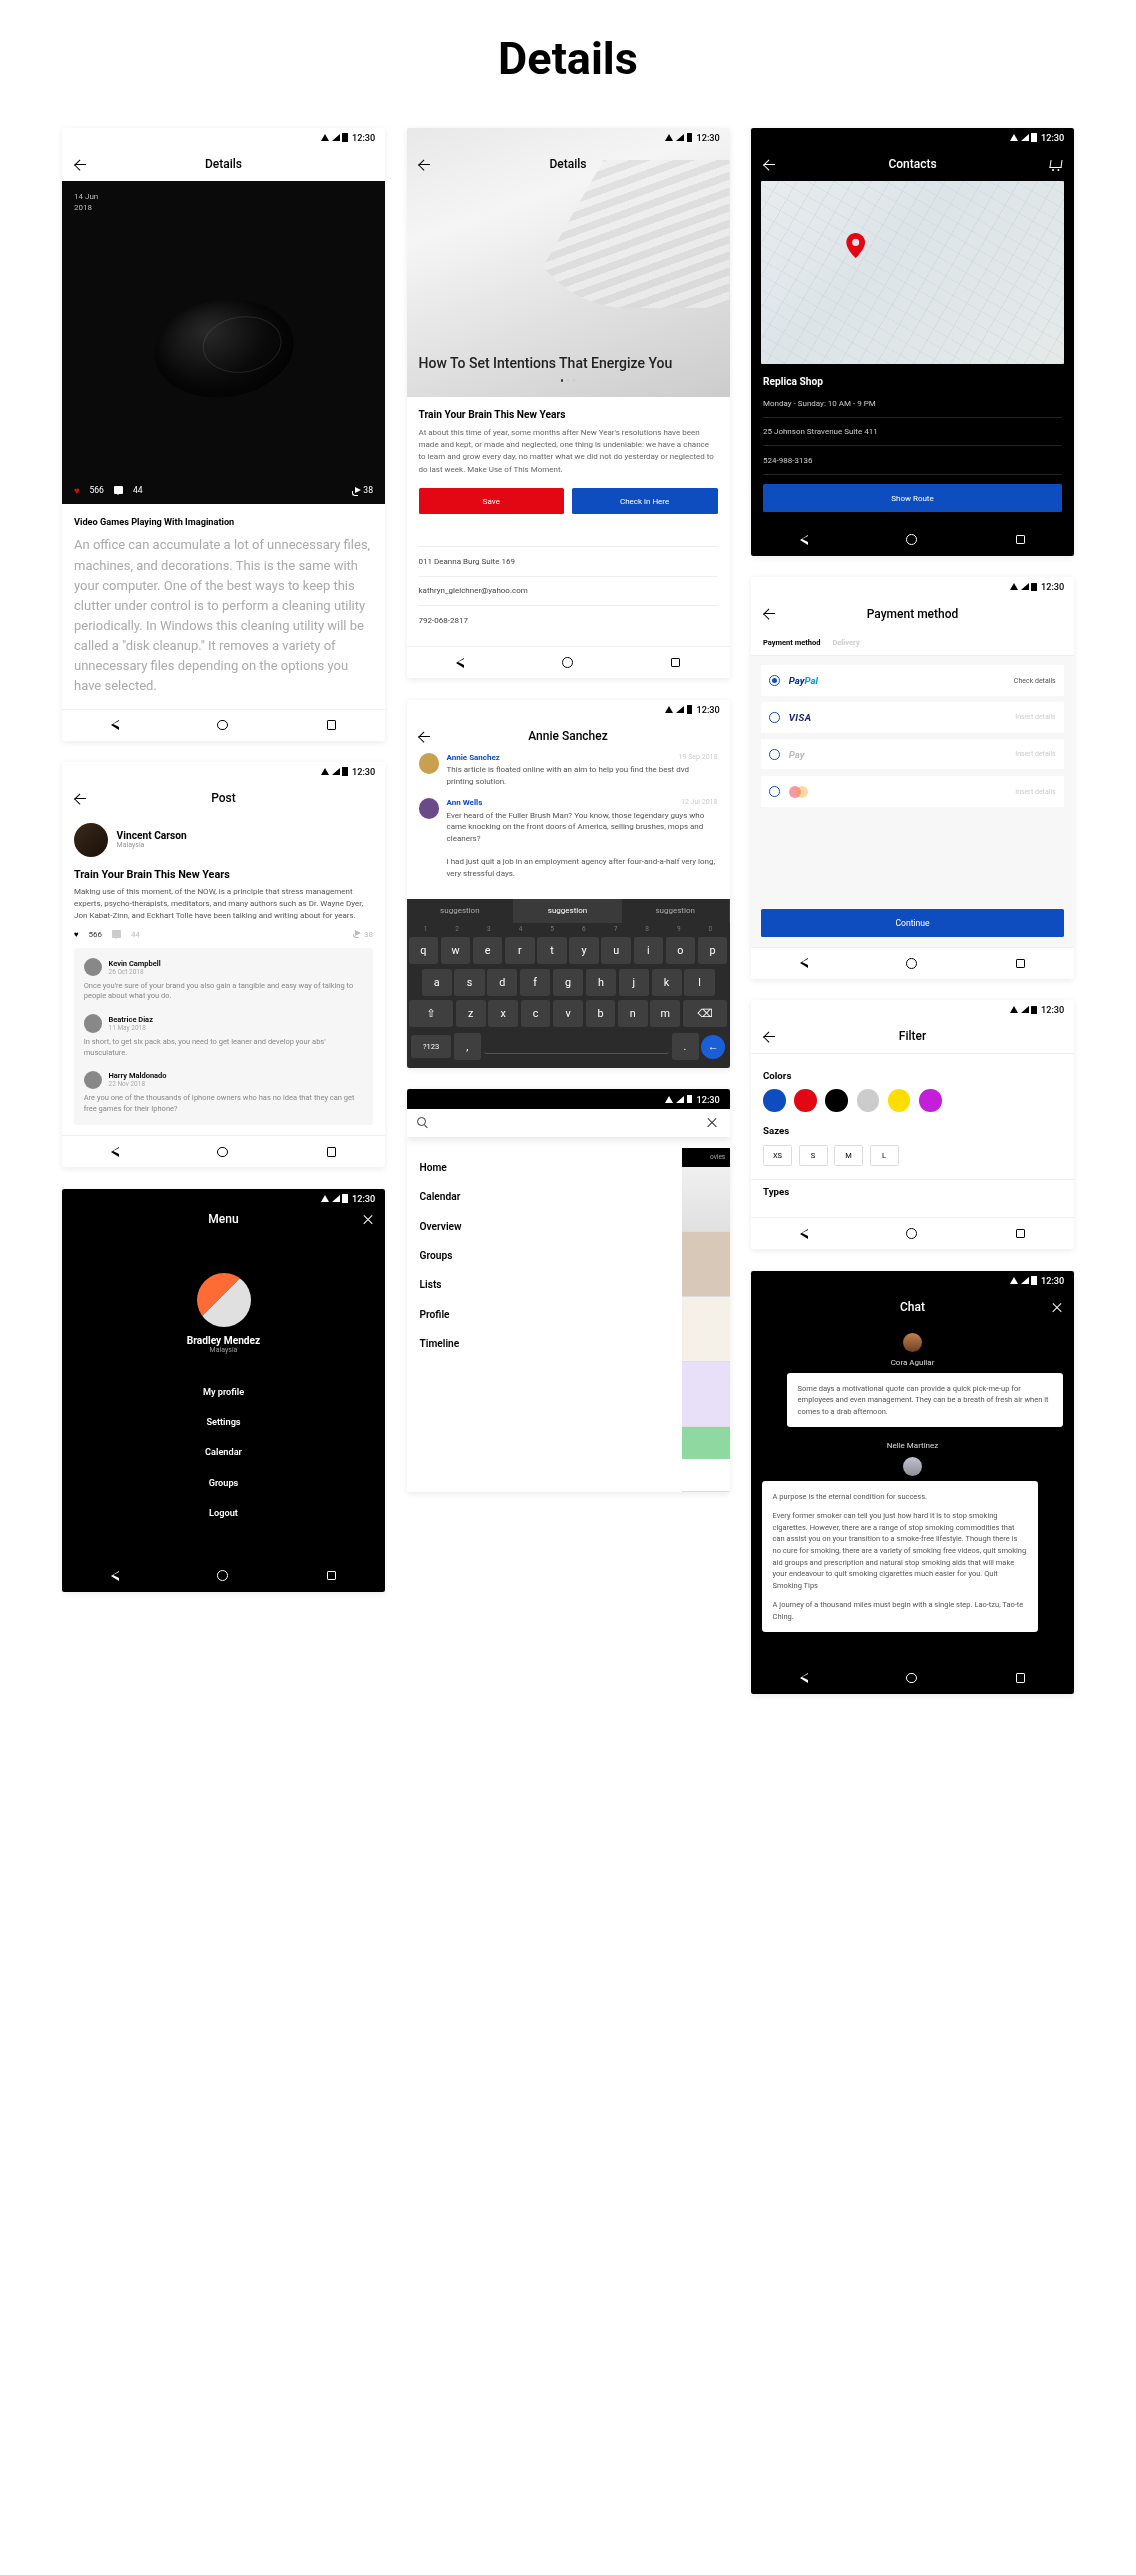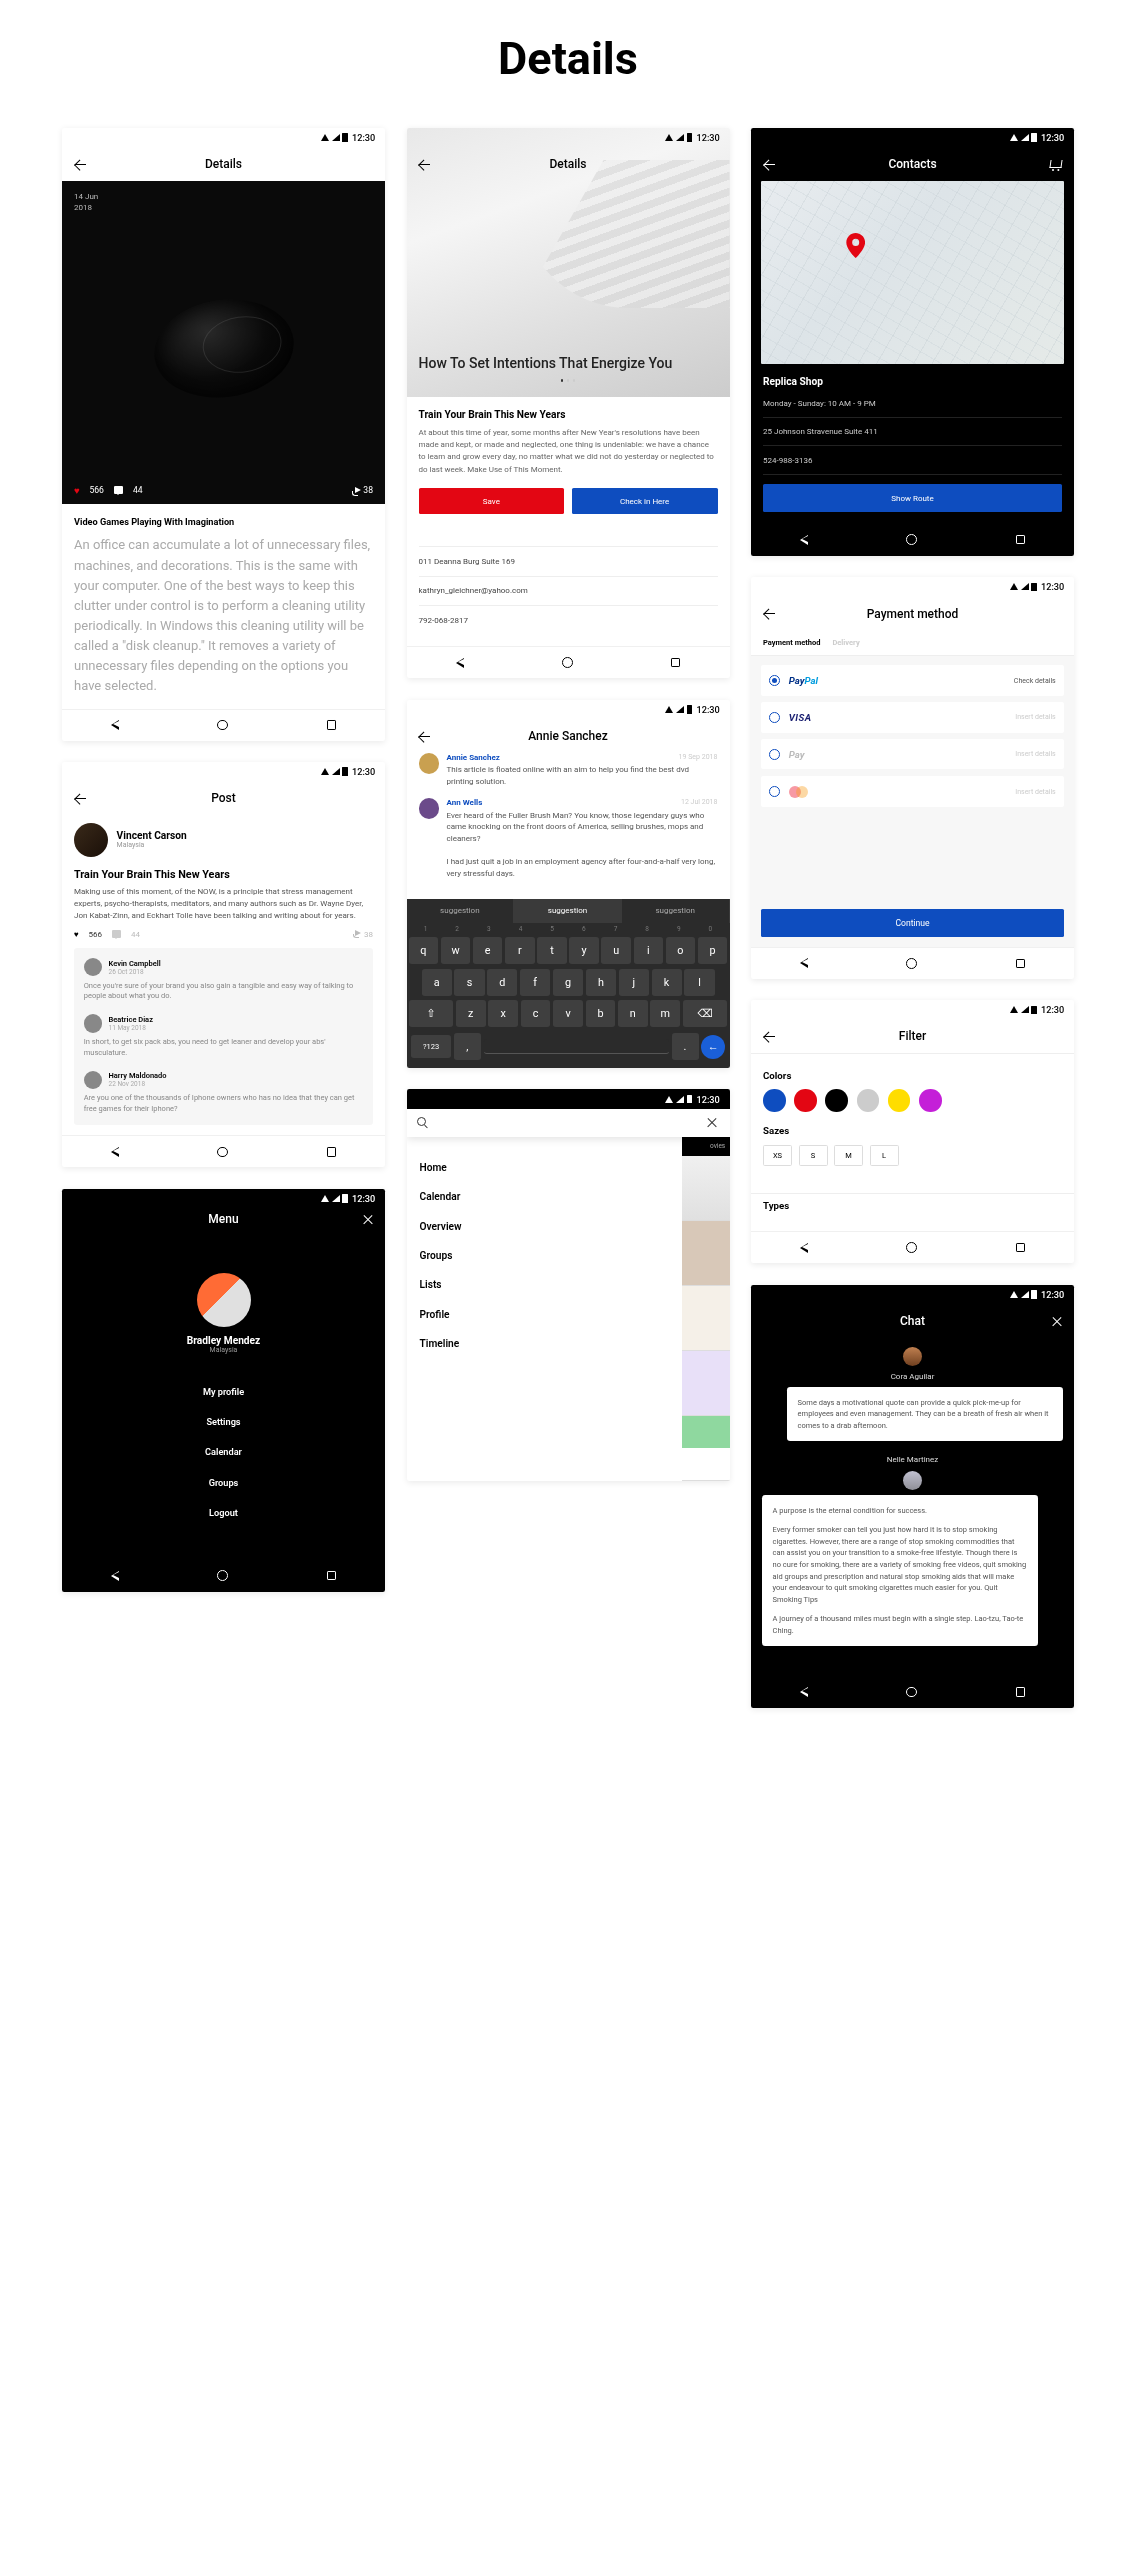--- a/index.html
+++ b/index.html
@@ -112,21 +112,21 @@
 .kb-row.pad { padding-left:15px; padding-right:15px; }
 .kb-row.bottom { align-items:center; padding:4.3px 4.3px 7.5px; }
 
 
 .s6 { background:#fff; }
 .s6-search { display:flex; align-items:center; padding:7.5px 10.8px; gap:7.5px; background:#fff; box-shadow:0 2.2px 8.6px rgba(0,0,0,0.12); }
 .s6-search input { flex:1; border:none; font-size:8.6px; outline:none; }
 .s6-content { display:flex; }
 .s6-menu { flex:1; padding:16px 13px; }
 .s6-menu-item { font-size:10.2px; font-weight:600; padding:9.2px 0; }
-.s6-side { width:48px; background:#eee; display:flex; flex-direction:column; }
+.s6-side { width:48px; background:#eee; display:flex; flex-direction:column;margin-top:11px; }
 .s6-side-head { background:#000; color:#aaa; font-size:6.5px; padding:5.4px 4.3px; text-align:right; }
 .s6-thumb { height:65px; background:linear-gradient(#f0f0f0,#e0e0e0); border-bottom:1.1px solid #ddd; }
 .s6-thumb.t2 { background:#d8c8b8; } .s6-thumb.t3 { background:#f5f0e8; } .s6-thumb.t4 { background:#e8e0f8; } .s6-thumb.t5 { background:linear-gradient(#8fd89f 50%,#fff 50%); }
 
 
 .s7-map { margin:0 9.7px; height:183px; background:linear-gradient(135deg,#e8ecef 0%,#dde4e8 40%,#e5eae8 100%); position:relative; border-radius:1.1px; }
 .s7-map::before { content:''; position:absolute; inset:0; background:repeating-linear-gradient(30deg,transparent 0 12px,rgba(200,210,215,.35) 12px 13px),repeating-linear-gradient(120deg,transparent 0 15px,rgba(190,200,205,.3) 15px 16px); }
 .s7-pin { position:absolute; left:28%; top:28%; width:19.4px; height:19.4px; }
 .s7-pin svg { width:19.4px; height:25px; }
 .s7-body { padding:12px; color:#fff; }
@@ -156,21 +156,21 @@
 .s8-logo.mc .c2 { width:12px; height:12px; border-radius:50%; background:#f79e1b; margin-left:-4.8px; opacity:.4; }
 .s8-link { margin-left:auto; font-size:7px; color:#ccc; }
 .s8-link.active { color:#555; }
 .s8-btn { background:#0E4DBF; color:#fff; padding:9.2px; text-align:center; border-radius:1.6px; margin-top:auto; }
 
 
 .s9-body { padding:12px; }
 .s9-body h4 { font-size:9.7px; font-weight:700; margin:4.3px 0 8.6px; }
 .s9-colors { display:flex; gap:8.6px; margin-bottom:13px; }
 .s9-cdot { width:22.6px; height:22.6px; border-radius:50%; }
-.s9-sizes { display:flex; gap:6.5px; margin-bottom:27px;text-align:right; }
+.s9-sizes { display:flex; gap:6.5px; margin-bottom:13px;text-align:right; }
 .s9-sz { width:29px; height:21.5px; border:0.5px solid #ddd; display:flex; align-items:center; justify-content:center; font-size:7.5px; border-radius:1.6px; }
 .s9-sep { border:none; border-top:0.5px solid #eee; margin:5.4px -12px 5.4px; }
 .s9-type { padding:8px 0; font-size:8px; color:#aaa; }
 
 
 .s10-body { padding:8.6px 10.8px 16px; flex:1; }
 .s10-msg { margin-bottom:14px; }
 .s10-u { display:flex; align-items:center; gap:6.5px; margin-bottom:5.4px;flex-direction:column; }
 .s10-u.right { justify-content:flex-end; }
 .s10-av { width:19.4px; height:19.4px; border-radius:50%; background:linear-gradient(#c08050,#704020); }

